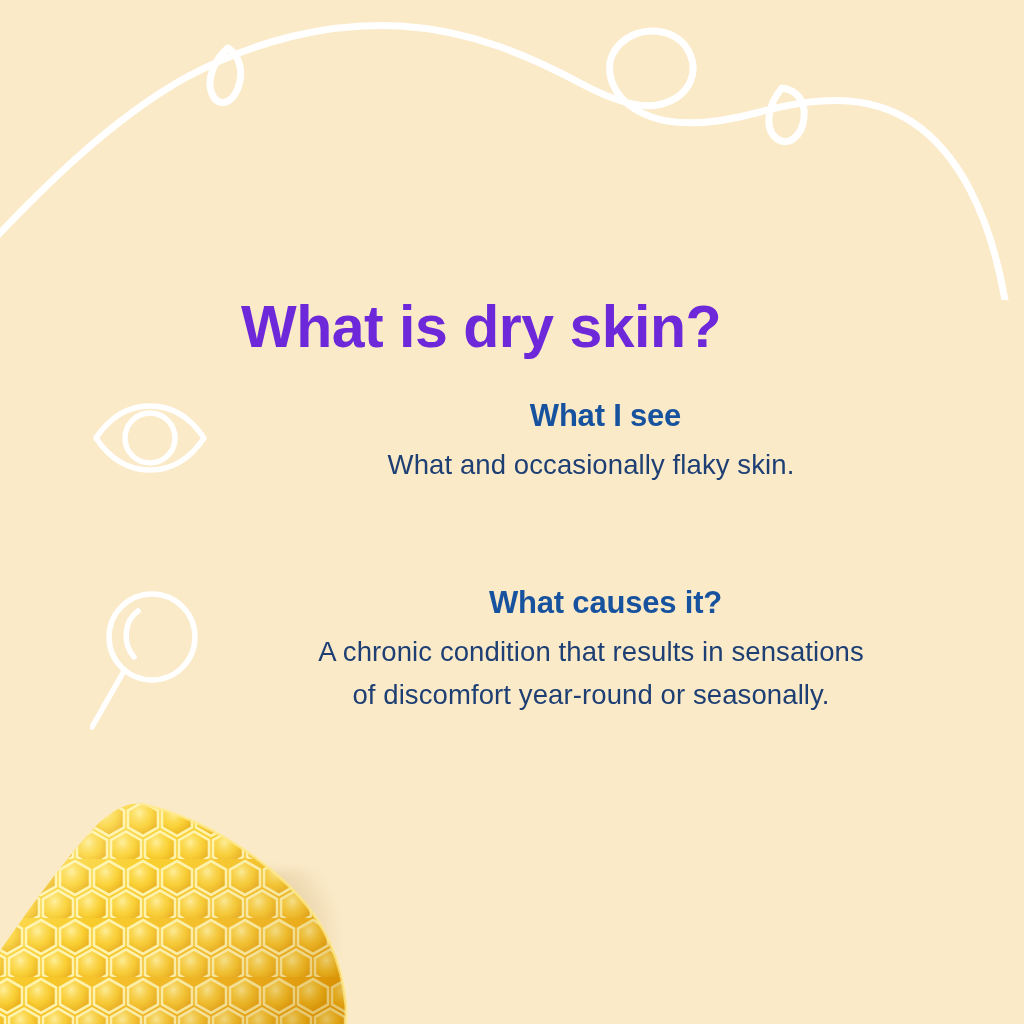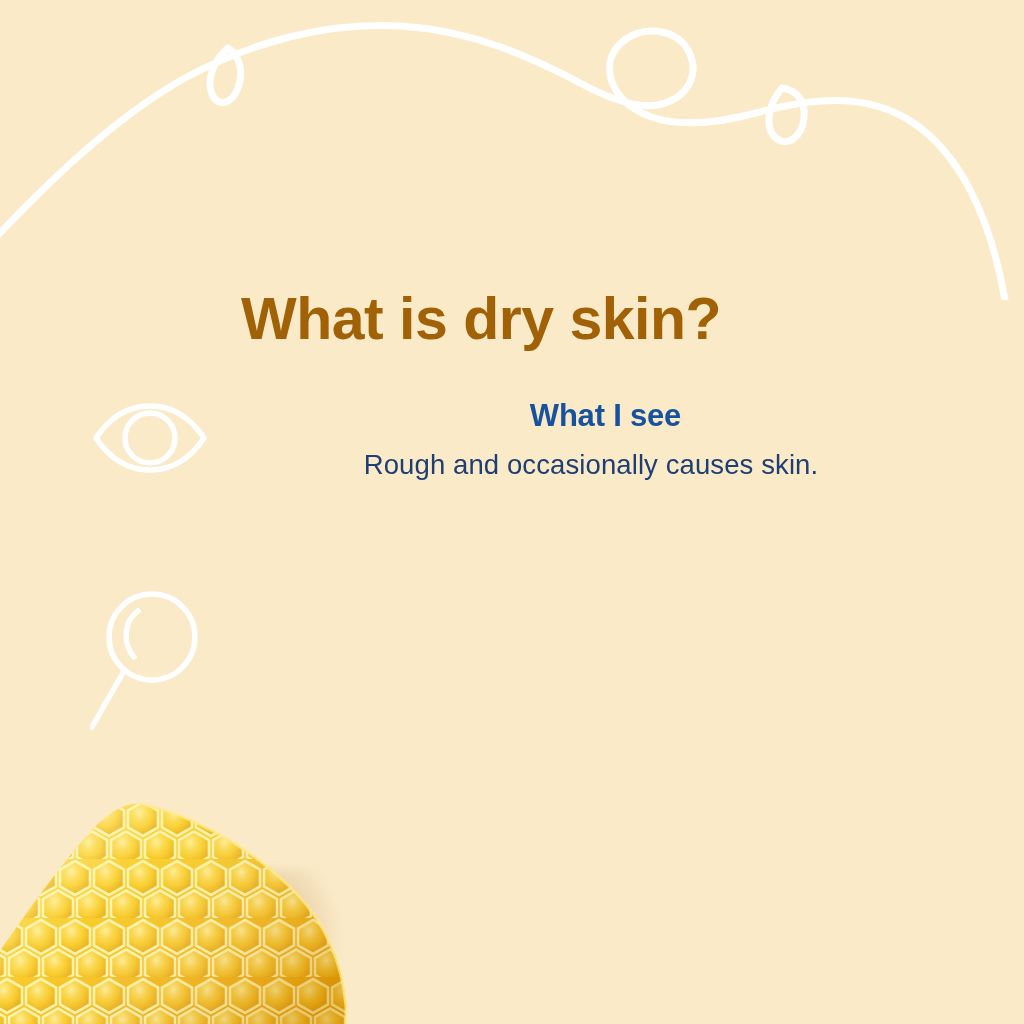--- a/index.html
+++ b/index.html
@@ -30,25 +30,25 @@
     top: 0;
     width: 1024px;
     height: 300px;
     pointer-events: none;
   }
 
   
   .headline {
     position: absolute;
     left: 241px;
-    top: 248px;
+    top: 256px;
     font-size: 59px;
     font-weight: 700;
     letter-spacing: -0.5px;
-    color: #a16207;
+    color: #6d28d9;
     line-height: 1.08;
     white-space: nowrap;
   }
 
   
   .block {
     position: absolute;
     left: 90px;
     width: 880px;
     text-align: center;
@@ -154,34 +154,41 @@
       <svg width="120" height="80" viewBox="0 0 120 80" aria-hidden="true">
         <g fill="none" stroke="#ffffff" stroke-width="5.5" stroke-linecap="round" stroke-linejoin="round">
           <path d="M 6 40 C 26 10, 50 8, 60 8 C 70 8, 94 10, 114 40 C 94 70, 70 72, 60 72 C 50 72, 26 70, 6 40 Z"></path>
           <circle cx="60" cy="40" r="25"></circle>
         </g>
       </svg>
     </div>
     <div class="block-body">
       <h2 class="block-title">What I see</h2>
       <p class="block-text">
-        <span class="ln">Rough and occasionally causes skin.</span>
+        <span class="ln">What and occasionally flaky skin.</span>
       </p>
     </div>
   </section>
 
   <section class="block block--cause">
     <div class="block-icon">
       <svg width="120" height="150" viewBox="0 0 120 150" aria-hidden="true">
         <g fill="none" stroke="#ffffff" stroke-width="5.5" stroke-linecap="round" stroke-linejoin="round">
           <circle cx="62" cy="52" r="43"></circle>
           <path d="M 48 26 C 34 36, 32 58, 44 72"></path>
           <path d="M 34 86 L 2 142"></path>
         </g>
       </svg>
+    </div>
+    <div class="block-body">
+      <h2 class="block-title">What causes it?</h2>
+      <p class="block-text">
+        <span class="ln">A chronic condition that results in sensations</span>
+        <span class="ln">of discomfort year-round or seasonally.</span>
+      </p>
     </div>
   </section>
 
   <div class="honeycomb-wrap">
     <div class="honey-shadow"></div>
     <svg class="honeycomb" viewBox="0 0 400 230" aria-hidden="true">
       <defs>
         <clipPath id="combClip">
           <path d="M 150 4 C 200 14, 260 46, 305 92 C 336 124, 352 162, 356 206 L 356 236 L -20 236 L -20 196 C 10 150, 70 62, 110 22 C 124 10, 138 2, 150 4 Z"></path>
         </clipPath>

